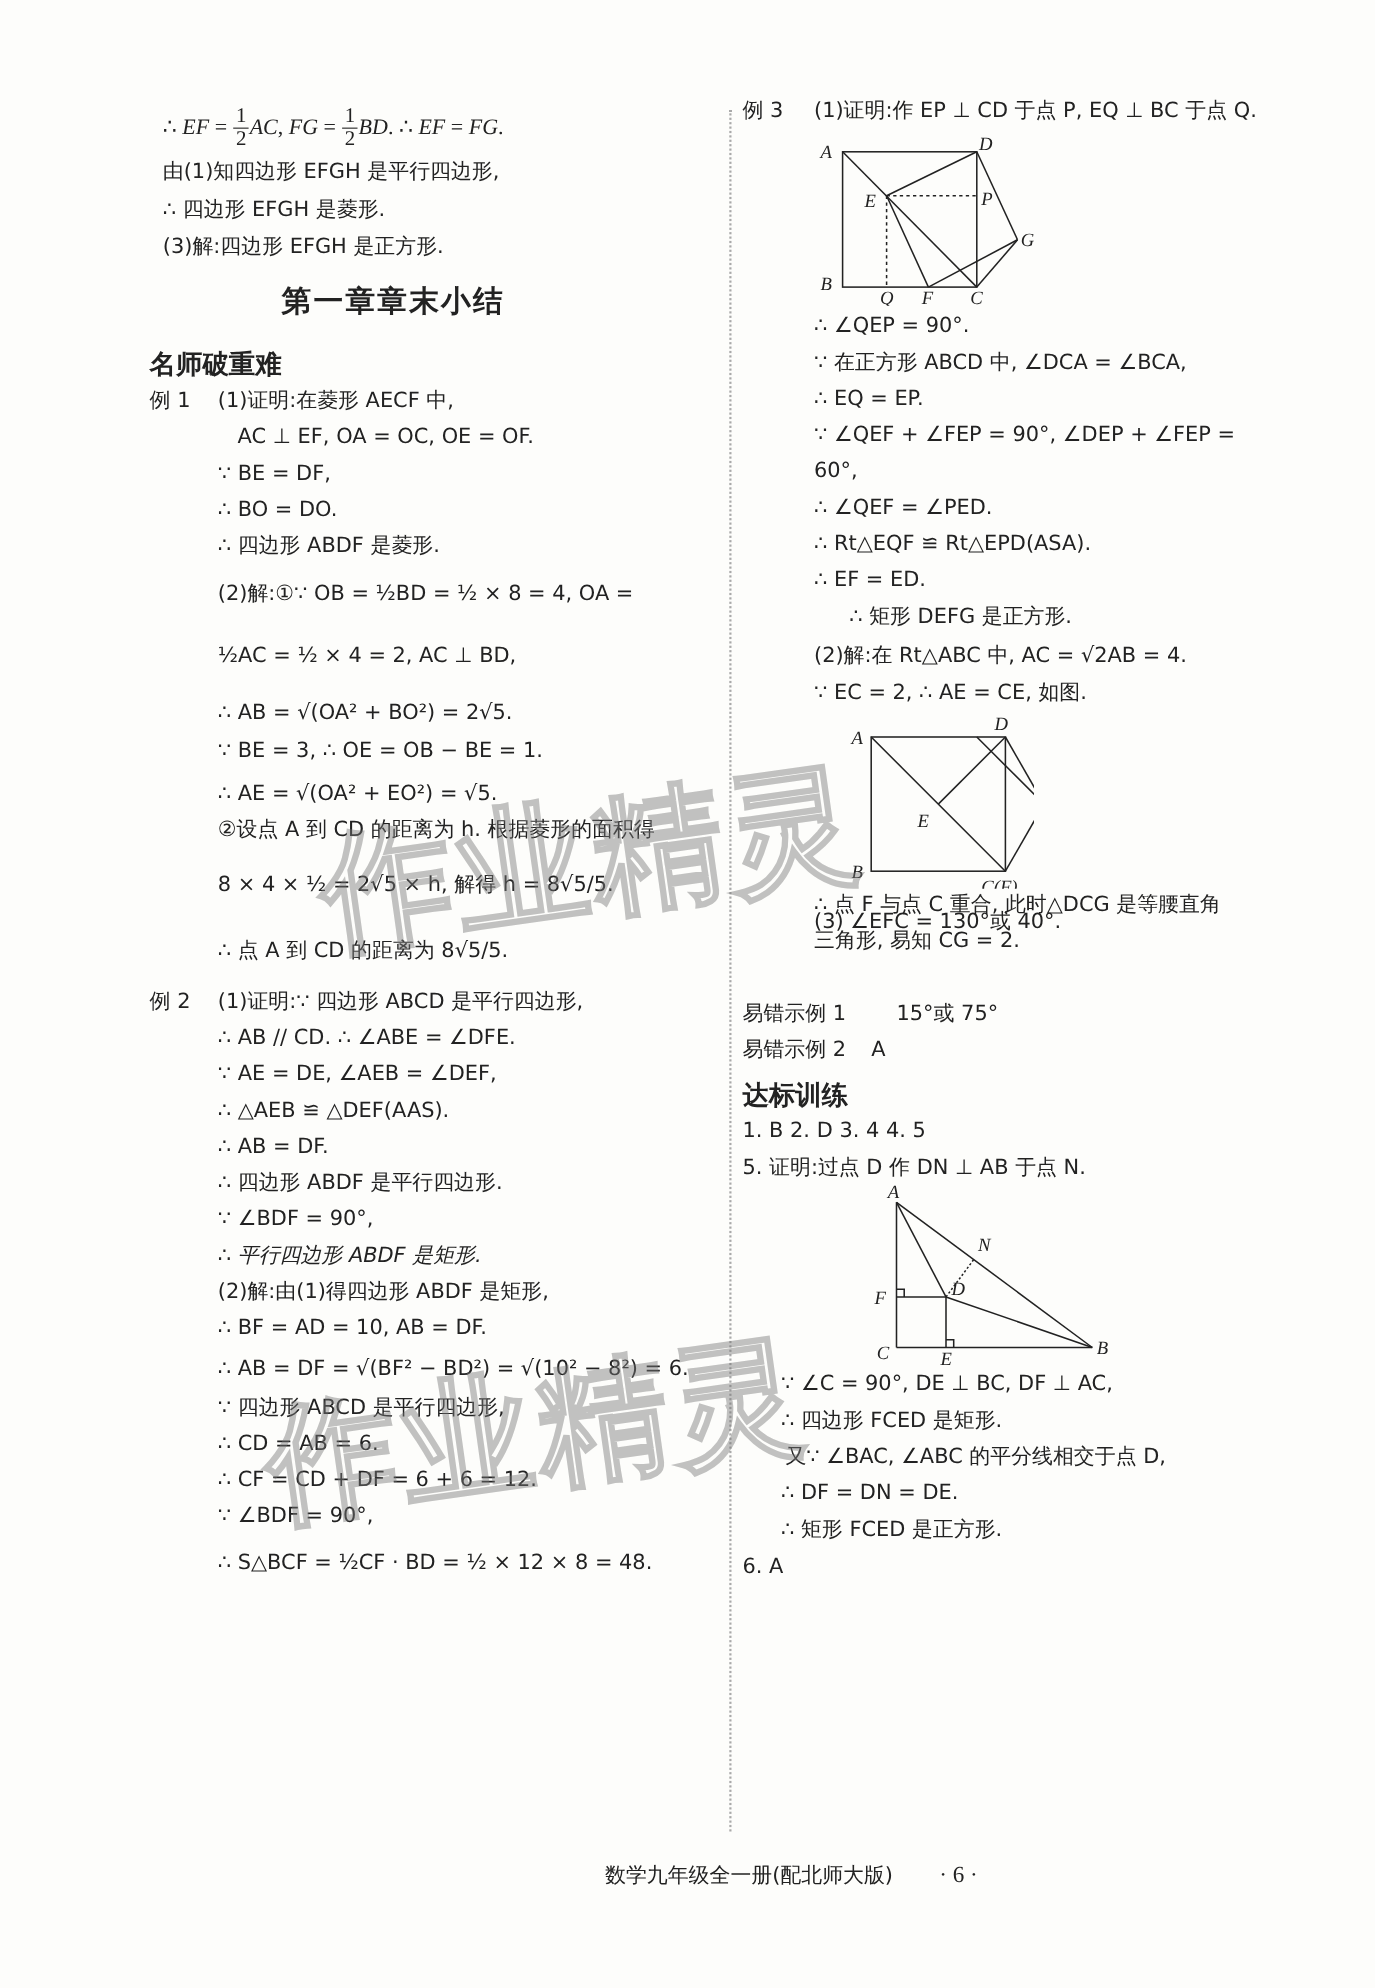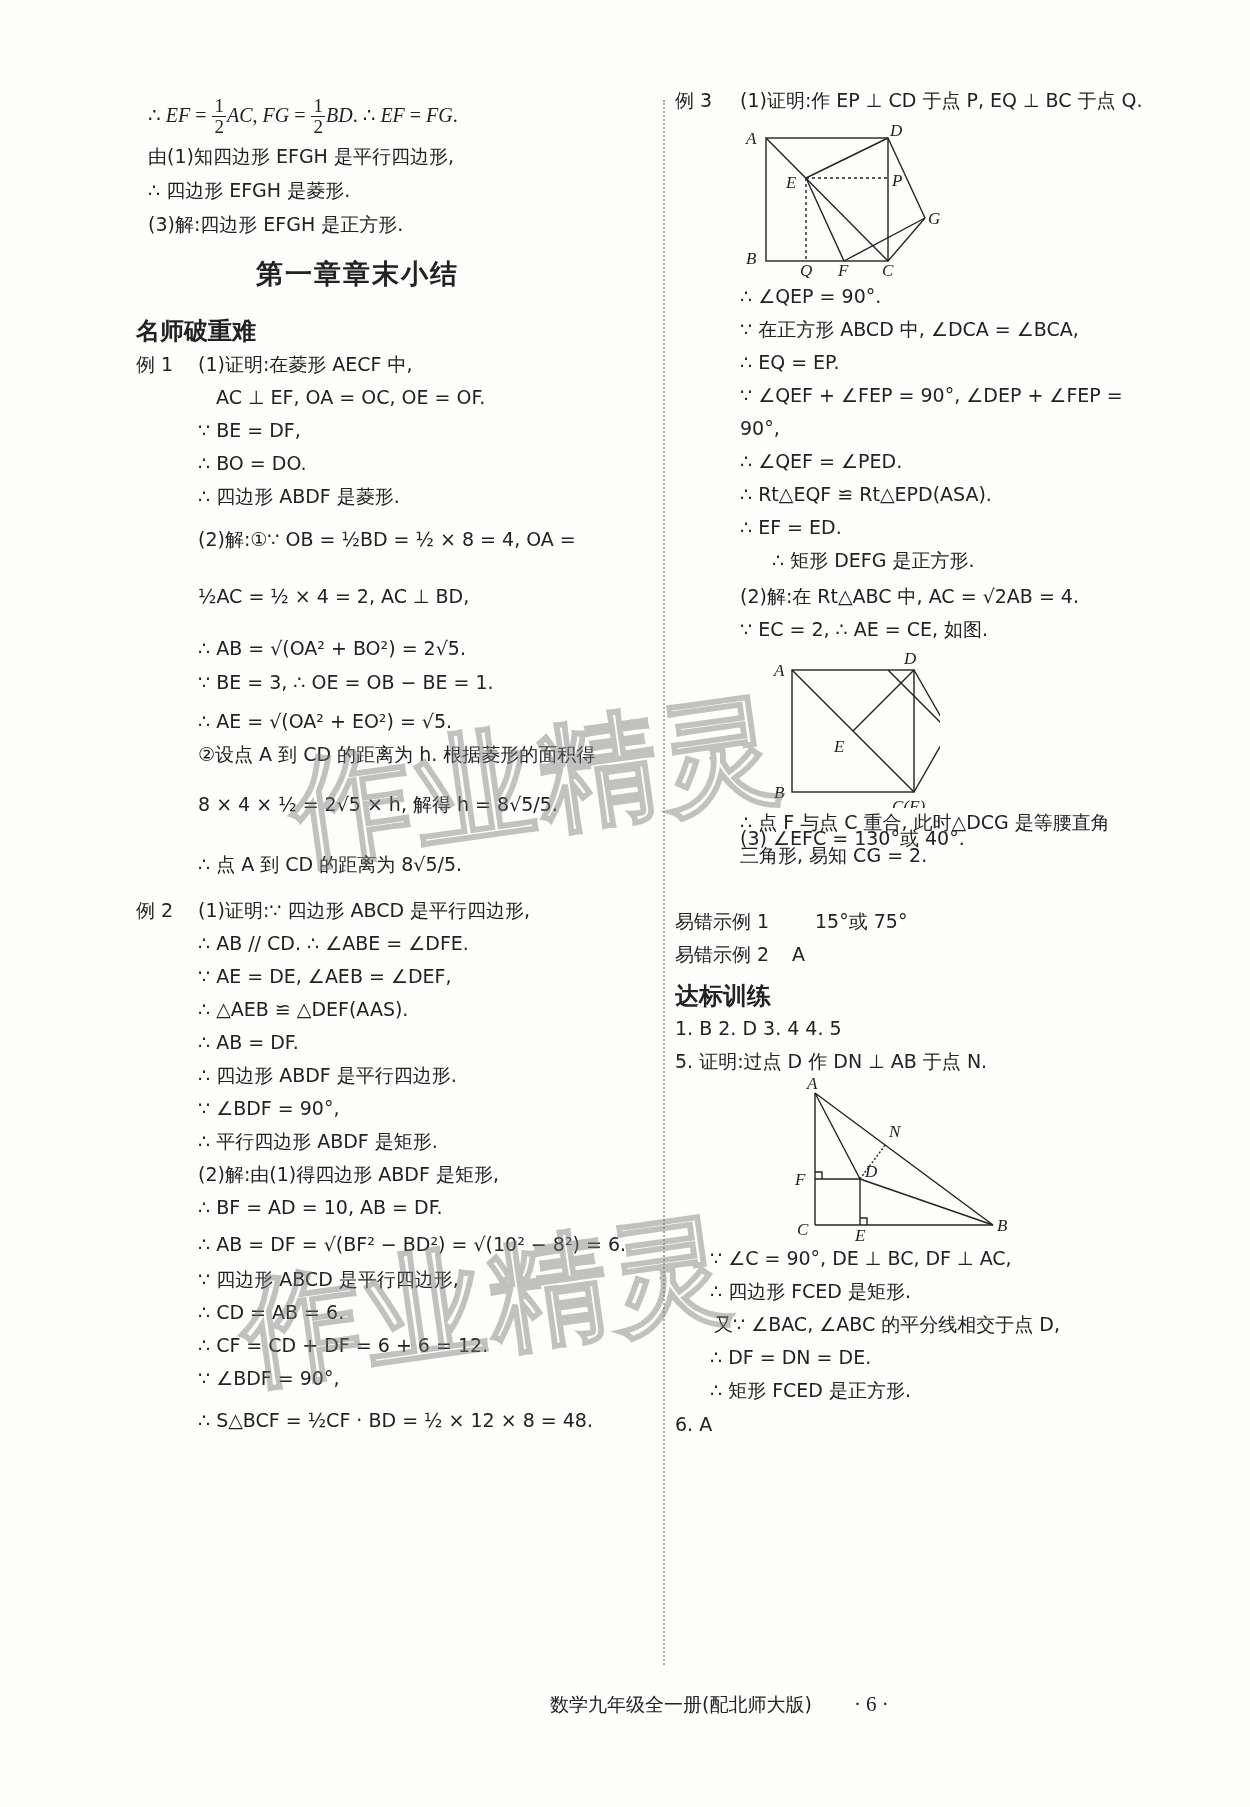--- a/index.html
+++ b/index.html
@@ -76,21 +76,21 @@
   <div class="line cn" style="top:852px; left:50px;">∴ 点 A 到 CD 的距离为 8√5/5.</div>
 
   <div class="line cn" style="top:898px; left:-12px;">例 2</div>
   <div class="line cn" style="top:898px; left:50px;">(1)证明:∵ 四边形 ABCD 是平行四边形,</div>
   <div class="line cn" style="top:931px; left:50px;">∴ AB // CD. ∴ ∠ABE = ∠DFE.</div>
   <div class="line cn" style="top:964px; left:50px;">∵ AE = DE, ∠AEB = ∠DEF,</div>
   <div class="line cn" style="top:997px; left:50px;">∴ △AEB ≌ △DEF(AAS).</div>
   <div class="line cn" style="top:1030px; left:50px;">∴ AB = DF.</div>
   <div class="line cn" style="top:1063px; left:50px;">∴ 四边形 ABDF 是平行四边形.</div>
   <div class="line cn" style="top:1096px; left:50px;">∵ ∠BDF = 90°,</div>
-  <div class="line cn" style="top:1129px; left:50px;">∴ 平行四边形 ABDF 是矩形.</div>
+  <div class="line cn" style="top:1129px; left:50px;font-style:italic;">∴ 平行四边形 ABDF 是矩形.</div>
   <div class="line cn" style="top:1162px; left:50px;">(2)解:由(1)得四边形 ABDF 是矩形,</div>
   <div class="line cn" style="top:1195px; left:50px;">∴ BF = AD = 10, AB = DF.</div>
   <div class="line cn" style="top:1232px; left:50px;">∴ AB = DF = √(BF² − BD²) = √(10² − 8²) = 6.</div>
   <div class="line cn" style="top:1267px; left:50px;">∵ 四边形 ABCD 是平行四边形,</div>
   <div class="line cn" style="top:1300px; left:50px;">∴ CD = AB = 6.</div>
   <div class="line cn" style="top:1333px; left:50px;">∴ CF = CD + DF = 6 + 6 = 12.</div>
   <div class="line cn" style="top:1366px; left:50px;">∵ ∠BDF = 90°,</div>
   <div class="line cn" style="top:1408px; left:50px;">∴ S△BCF = ½CF · BD = ½ × 12 × 8 = 48.</div>
 </div>
 
@@ -120,21 +120,21 @@
       <text x="60" y="158">Q</text>
       <text x="98" y="158">F</text>
       <text x="142" y="158">C</text>
     </g>
   </svg>
 
   <div class="line cn" style="top:284px; left:60px;">∴ ∠QEP = 90°.</div>
   <div class="line cn" style="top:317px; left:60px;">∵ 在正方形 ABCD 中, ∠DCA = ∠BCA,</div>
   <div class="line cn" style="top:350px; left:60px;">∴ EQ = EP.</div>
   <div class="line cn" style="top:383px; left:60px;">∵ ∠QEF + ∠FEP = 90°, ∠DEP + ∠FEP =</div>
-  <div class="line cn" style="top:416px; left:60px;">90°,</div>
+  <div class="line cn" style="top:416px; left:60px;">60°,</div>
   <div class="line cn" style="top:449px; left:60px;">∴ ∠QEF = ∠PED.</div>
   <div class="line cn" style="top:482px; left:60px;">∴ Rt△EQF ≌ Rt△EPD(ASA).</div>
   <div class="line cn" style="top:515px; left:60px;">∴ EF = ED.</div>
   <div class="line cn" style="top:548px; left:60px;margin-left:32px;">∴ 矩形 DEFG 是正方形.</div>
   <div class="line cn" style="top:584px; left:60px;">(2)解:在 Rt△ABC 中, AC = √2AB = 4.</div>
   <div class="line cn" style="top:617px; left:60px;">∵ EC = 2, ∴ AE = CE, 如图.</div>
 
   <svg class="figure" style="left:60px; top:648px;" width="200" height="160" viewBox="0 0 200 160">
     <g stroke="#222" stroke-width="1.4" fill="none">
       <rect x="52" y="22" width="122" height="122"></rect>

